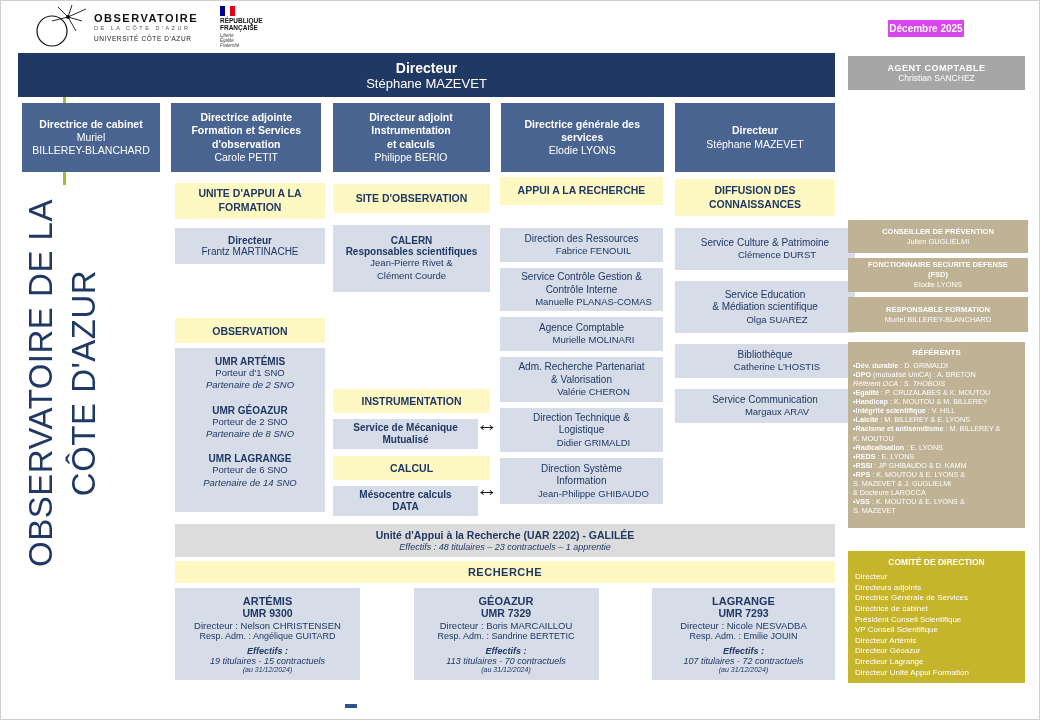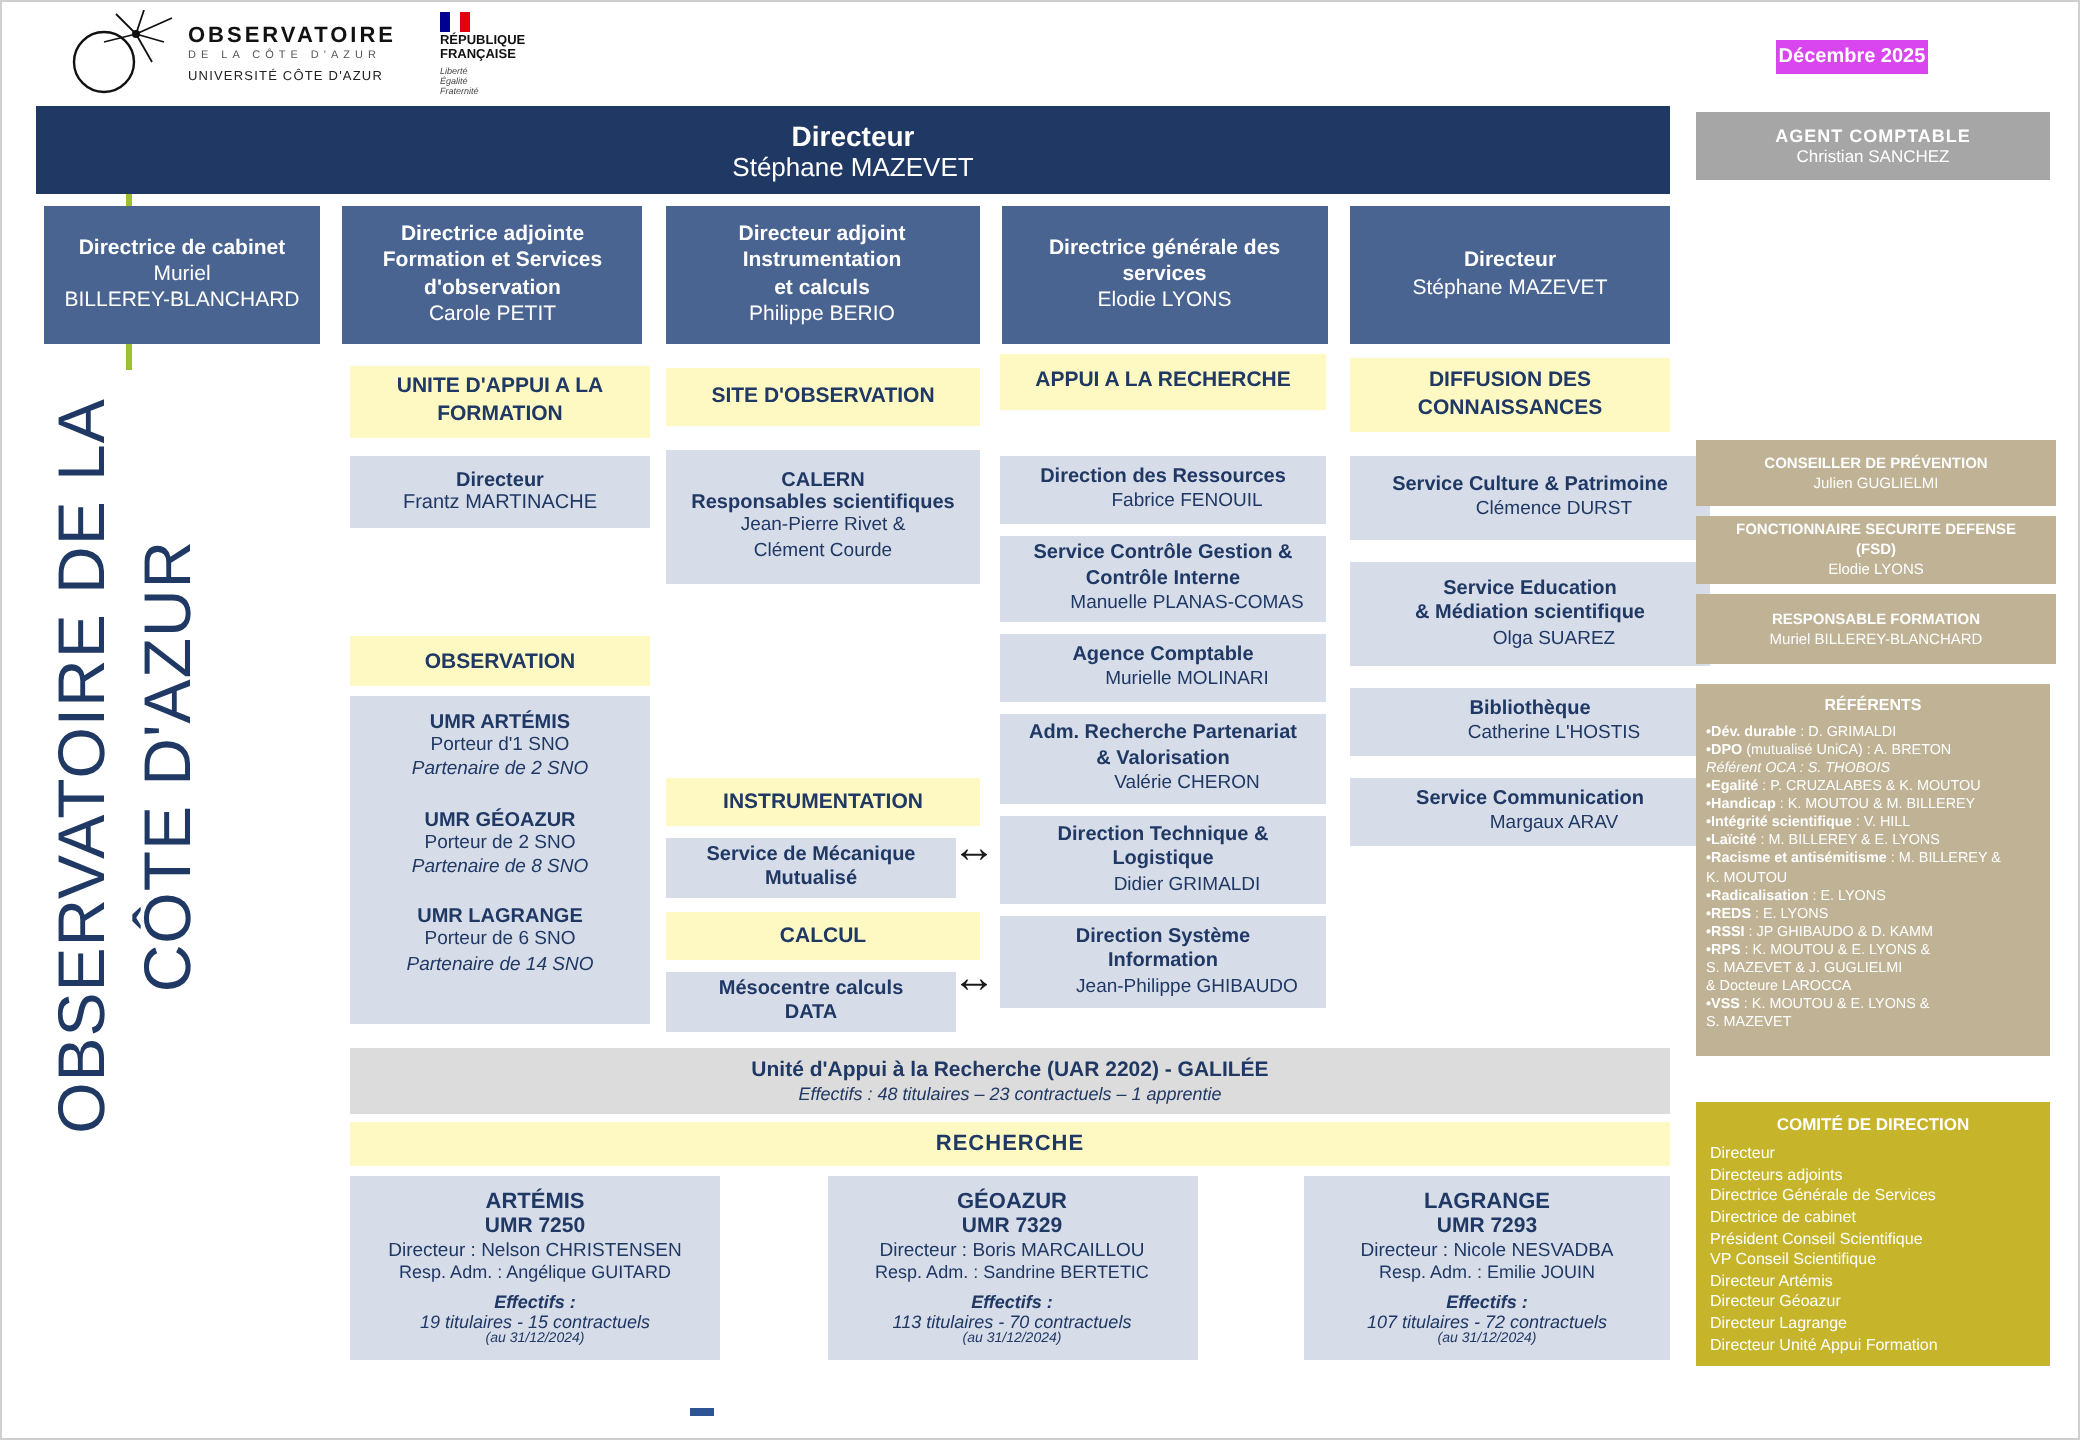--- a/index.html
+++ b/index.html
@@ -62,21 +62,21 @@
   .frantz .t2{font-size:10px;}
 
   .calern{left:333px;top:225px;width:157px;height:67px;}
   .calern .t1{font-size:10px;font-weight:bold;}
   .calern .t2{font-size:10px;font-weight:bold;}
   .calern .t3{font-size:9.5px;line-height:1.3;}
 
   .svc-col{display:flex;flex-direction:column;}
   .svc{background:#D6DCE8;display:flex;flex-direction:column;align-items:center;justify-content:center;
        text-align:center;padding:2px;}
-  .svc .t1{font-size:10px;font-weight:bold;line-height:1.25;}
+  .svc .t1{font-size:10px;font-weight:normal;line-height:1.25;}
   .svc .t2{font-size:9.5px;line-height:1.25;padding-left:24px;}
   .appui-col{left:500px;top:228px;width:163px;gap:6px;}
   .appui-col .svc:nth-child(1){min-height:34px;}
   .appui-col .svc:nth-child(2){min-height:43px;}
   .appui-col .svc:nth-child(3){min-height:34px;}
   .appui-col .svc:nth-child(4){min-height:45px;}
   .appui-col .svc:nth-child(5){min-height:44px;}
   .appui-col .svc:nth-child(6){min-height:46px;}
   .diff-col{left:675px;top:228px;width:180px;gap:11px;}
   .diff-col .svc:nth-child(1){min-height:42px;}
@@ -326,21 +326,21 @@
   <div class="abs ctr galilee">
     <div class="t1">Unité d'Appui à la Recherche (UAR 2202) - GALILÉE</div>
     <div class="t2">Effectifs : 48 titulaires – 23 contractuels – 1 apprentie</div>
   </div>
 
   <div class="abs ctr ybox recherche">RECHERCHE</div>
 
   <div class="abs labs">
       <div class="lab">
       <div class="t1">ARTÉMIS</div>
-      <div class="t2">UMR 7250</div>
+      <div class="t2">UMR 9300</div>
       <div class="t3">Directeur : Nelson CHRISTENSEN</div>
       <div class="t4">Resp. Adm. : Angélique GUITARD</div>
       <div class="t5">Effectifs :</div>
       <div class="t6">19 titulaires - 15 contractuels</div>
       <div class="t7">(au 31/12/2024)</div>
     </div>
       <div class="lab">
       <div class="t1">GÉOAZUR</div>
       <div class="t2">UMR 7329</div>
       <div class="t3">Directeur : Boris MARCAILLOU</div>

